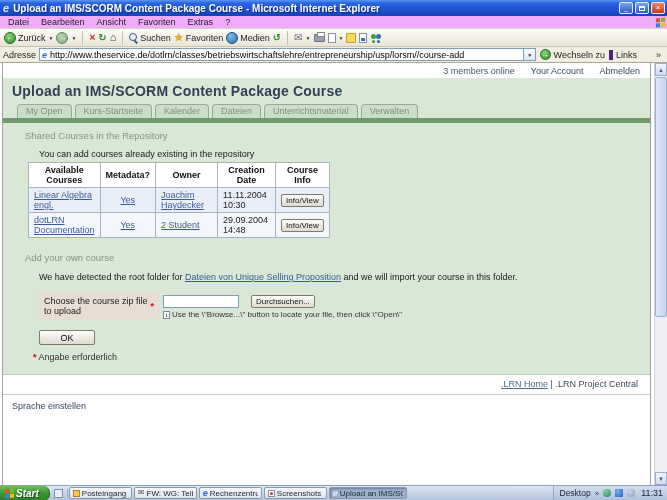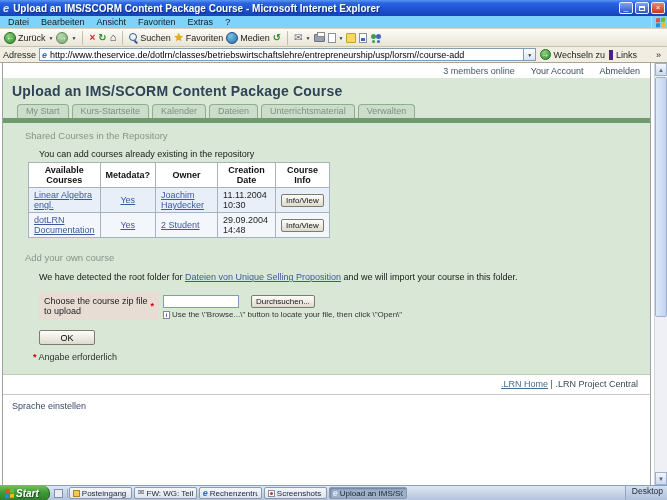--- a/index.html
+++ b/index.html
@@ -13,21 +13,21 @@
   .titlebar .ie-e { color:#d9e8ff; font-weight:bold; font-style:italic; font-size:11px; margin-right:4px; line-height:1; }
   .title-text { color:#fff; font-weight:bold; font-size:10px; text-shadow:1px 1px 1px #0a2a7a; flex:1;
     white-space:nowrap; overflow:hidden; }
   .winbtn { width:14px; height:12px; margin-left:2px; border:1px solid #e6efff; border-radius:2px;
     display:flex; align-items:center; justify-content:center; color:#fff; font-size:8px; line-height:1;
     background:linear-gradient(180deg,#7da4f0,#2a58c8); }
   .winbtn.close { background:linear-gradient(180deg,#ee8468,#c83a1c); }
   .winbtn .restore-glyph { width:6px; height:5px; border:1px solid #fff; border-top-width:2px; display:block; }
 
   
-  .menubar { height:13px; background:#7dd3fc; border-bottom:1px solid #d8d4c4; display:flex; align-items:center;
+  .menubar { height:13px; background:#f0abfc; border-bottom:1px solid #d8d4c4; display:flex; align-items:center;
     padding-left:2px; flex:0 0 auto; }
   .menu-item { padding:0 6px; font-size:9px; color:#1a1a1a; }
   .winflag-box { margin-left:auto; width:16px; height:12px; display:flex; align-items:center; justify-content:center;
     border-left:1px solid #d8d4c4; }
   .flag { width:8px; height:8px; display:grid; grid-template-columns:4px 4px; grid-template-rows:4px 4px; gap:1px; transform:skewY(-6deg); }
   .flag i { display:block; }
   .flag .r{background:#e34f2f;} .flag .g{background:#73b829;} .flag .b{background:#2a8dd4;} .flag .y{background:#ffba08;}
 
   
   .toolbar { height:18px; background:linear-gradient(180deg,#fcfbf7,#e9e5d6); border-bottom:1px solid #c9c4b0;
@@ -146,21 +146,21 @@
   .task-btn.active { background:#9fb0c8; box-shadow:inset 1px 1px 2px #6a7e9a; width:78px; }
   .task-btn .t-label { overflow:hidden; white-space:nowrap; }
   .ti { flex:0 0 auto; display:inline-block; }
   .ti.inbox { width:7px; height:7px; background:#f2c94c; border:1px solid #a8842a; }
   .ti.env { font-size:8px; color:#556; line-height:1; }
   .ti.ie { color:#2a6ad4; font-weight:bold; font-style:italic; font-size:9px; line-height:1; }
   .ti.iew { color:#dce8ff; font-weight:bold; font-style:italic; font-size:9px; line-height:1; }
   .ti.shot { width:7px; height:7px; background:#fff; border:1px solid #8090a8; position:relative; }
   .ti.shot::after { content:""; position:absolute; left:1px; top:1px; width:3px; height:3px; background:#c03a2a; border-radius:50%; }
   .tray { margin-left:auto; height:15px; display:flex; align-items:center; gap:4px; padding:0 4px 0 6px;
-    border-left:1px solid #93a7c4; background:linear-gradient(180deg,#d2dff0,#aebfd8); font-size:8.5px; color:#1a2433;flex-direction:column; }
+    border-left:1px solid #93a7c4; background:linear-gradient(180deg,#d2dff0,#aebfd8); font-size:8.5px; color:#1a2433; }
   .tray-chev { font-size:8px; color:#33415a; }
   .tray-ic { width:8px; height:8px; border-radius:50%; }
   .tray-ic.a { background:radial-gradient(circle at 35% 30%,#7ed0a0,#2a8a5a); }
   .tray-ic.b { background:radial-gradient(circle at 35% 30%,#7ab0f0,#2a5ac0); border-radius:1px; }
   .tray-ic.c { background:radial-gradient(circle at 35% 30%,#cfd8e8,#8a98b0); }
   .clock { font-size:9px; color:#10203a; padding-left:2px; }
 </style>
 </head>
 <body>
 
@@ -260,21 +260,21 @@
 
       <div class="page-topstrip">
         <span>3 members online</span>
         <a href="#">Your Account</a>
         <a href="#">Abmelden</a>
       </div>
 
       <div class="page-head">
         <div class="page-title">Upload an IMS/SCORM Content Package Course</div>
         <div class="tabs">
-          <span class="tab">My Start</span>
+          <span class="tab">My Open</span>
           <span class="tab">Kurs-Startseite</span>
           <span class="tab">Kalender</span>
           <span class="tab">Dateien</span>
           <span class="tab">Unterrichtsmaterial</span>
           <span class="tab">Verwalten</span>
         </div>
       </div>
       <div class="greenbar"></div>
 
       <div class="content">

